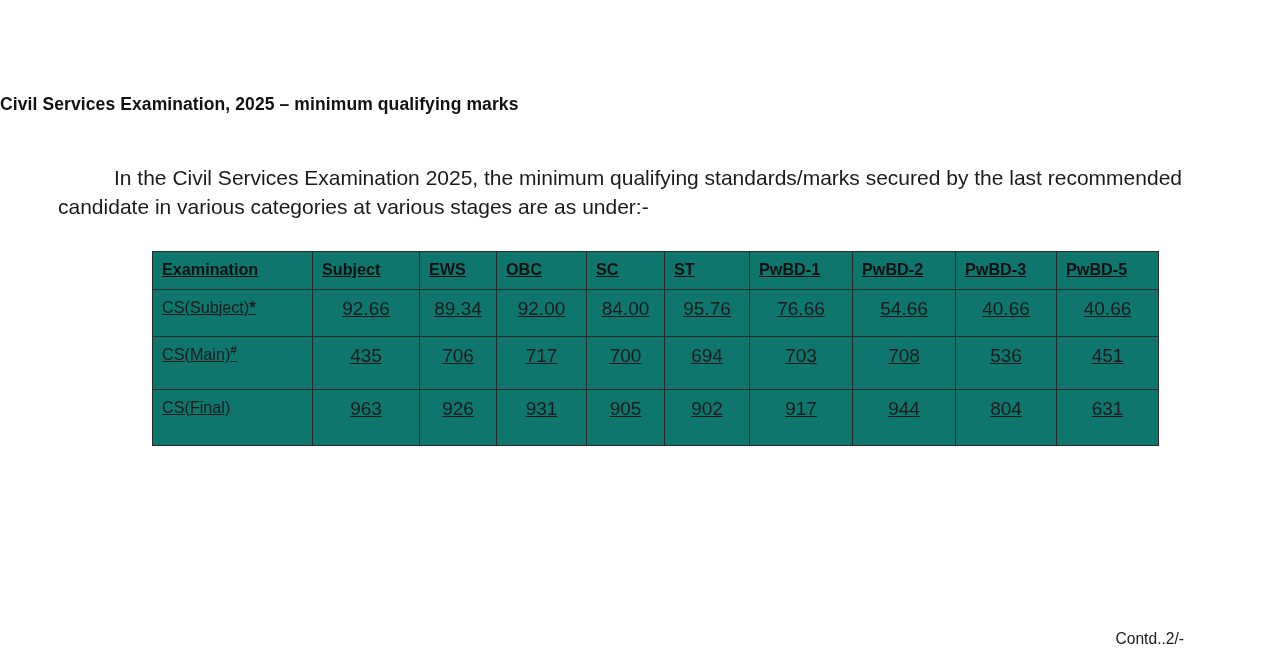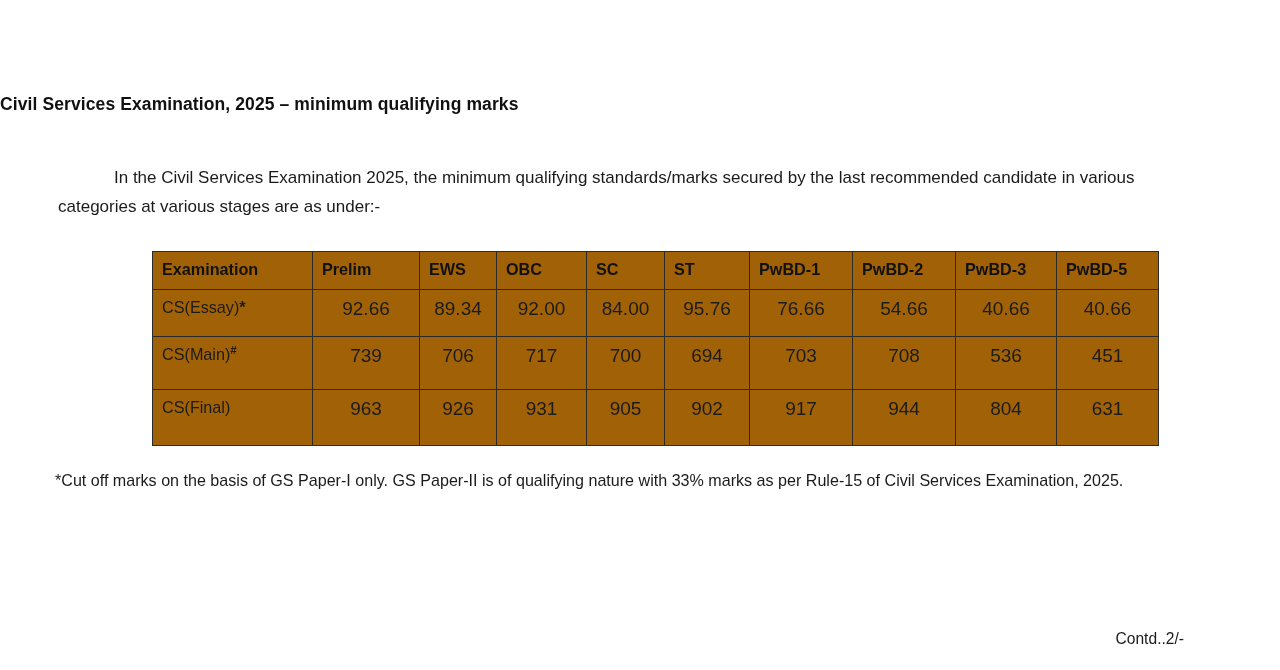--- a/index.html
+++ b/index.html
@@ -33,42 +33,43 @@
     letter-spacing: 0.1px;
     color: #111111;
   }
 
   
   .intro-para {
     position: absolute;
     left: 58px;
     top: 163px;
     width: 1128px;
-    font-size: 17px;
+    font-size: 21px;
     line-height: 29px;
     text-indent: 56px;
     text-align: left;
     color: #1b1b1b;
   }
 
   
   .marks-table {
     position: absolute;
     left: 152px;
     top: 251px;
     width: 1006px;
     border-collapse: collapse;
     table-layout: fixed;
     background: #ffffff;
   }
   .marks-table td, .marks-table th {
     border: 1px solid #2b2b2b;
     padding: 0;
     vertical-align: top;
-    background: #a16207;
+    background: #0f766e;
+    text-decoration: underline;
   }
   .marks-table th {
     font-size: 16.2px;
     font-weight: bold;
     text-align: left;
     padding: 8px 0 9px 9px;
     height: 20px;
     color: #111111;
   }
   .marks-table td.exam-cell {
@@ -165,47 +166,47 @@
       <col class="c-sc">
         <col class="c-st">
         <col class="c-p1">
         <col class="c-p2">
       <col class="c-p3">
         <col class="c-p5">
     </colgroup>
     <thead>
       <tr>
         <th>Examination</th>
-        <th>Prelim</th>
+        <th>Subject</th>
         <th>EWS</th>
         <th>OBC</th>
         <th>SC</th>
         <th>ST</th>
         <th>PwBD-1</th>
         <th>PwBD-2</th>
         <th>PwBD-3</th>
         <th>PwBD-5</th>
       </tr>
     </thead>
     <tbody>
       <tr class="row-prelim">
-        <td class="exam-cell"><span>CS(Essay)</span><span class="star-mark">*</span></td>
+        <td class="exam-cell"><span>CS(Subject)</span><span class="star-mark">*</span></td>
         <td class="val-cell">92.66</td>
         <td class="val-cell">89.34</td>
         <td class="val-cell">92.00</td>
         <td class="val-cell">84.00</td>
         <td class="val-cell">95.76</td>
         <td class="val-cell">76.66</td>
         <td class="val-cell">54.66</td>
         <td class="val-cell">40.66</td>
         <td class="val-cell">40.66</td>
       </tr>
       <tr class="row-main">
         <td class="exam-cell"><span>CS(Main)</span><span class="sup-mark">#</span></td>
-        <td class="val-cell">739</td>
+        <td class="val-cell">435</td>
         <td class="val-cell">706</td>
         <td class="val-cell">717</td>
         <td class="val-cell">700</td>
         <td class="val-cell">694</td>
         <td class="val-cell">703</td>
         <td class="val-cell">708</td>
         <td class="val-cell">536</td>
         <td class="val-cell">451</td>
       </tr>
       <tr class="row-final">
@@ -216,18 +217,17 @@
         <td class="val-cell">905</td>
         <td class="val-cell">902</td>
         <td class="val-cell">917</td>
         <td class="val-cell">944</td>
         <td class="val-cell">804</td>
         <td class="val-cell">631</td>
       </tr>
     </tbody>
   </table>
 
-  <div class="footnote-1"><span>*</span><span>Cut off marks on the basis of GS Paper-I only.  GS Paper-II is of qualifying nature with 33% marks as per Rule-15 of Civil Services Examination, 2025.</span></div>
 
 
   <div class="page-footer">Contd..2/-</div>
 
 </div>
 
 </body></html>

